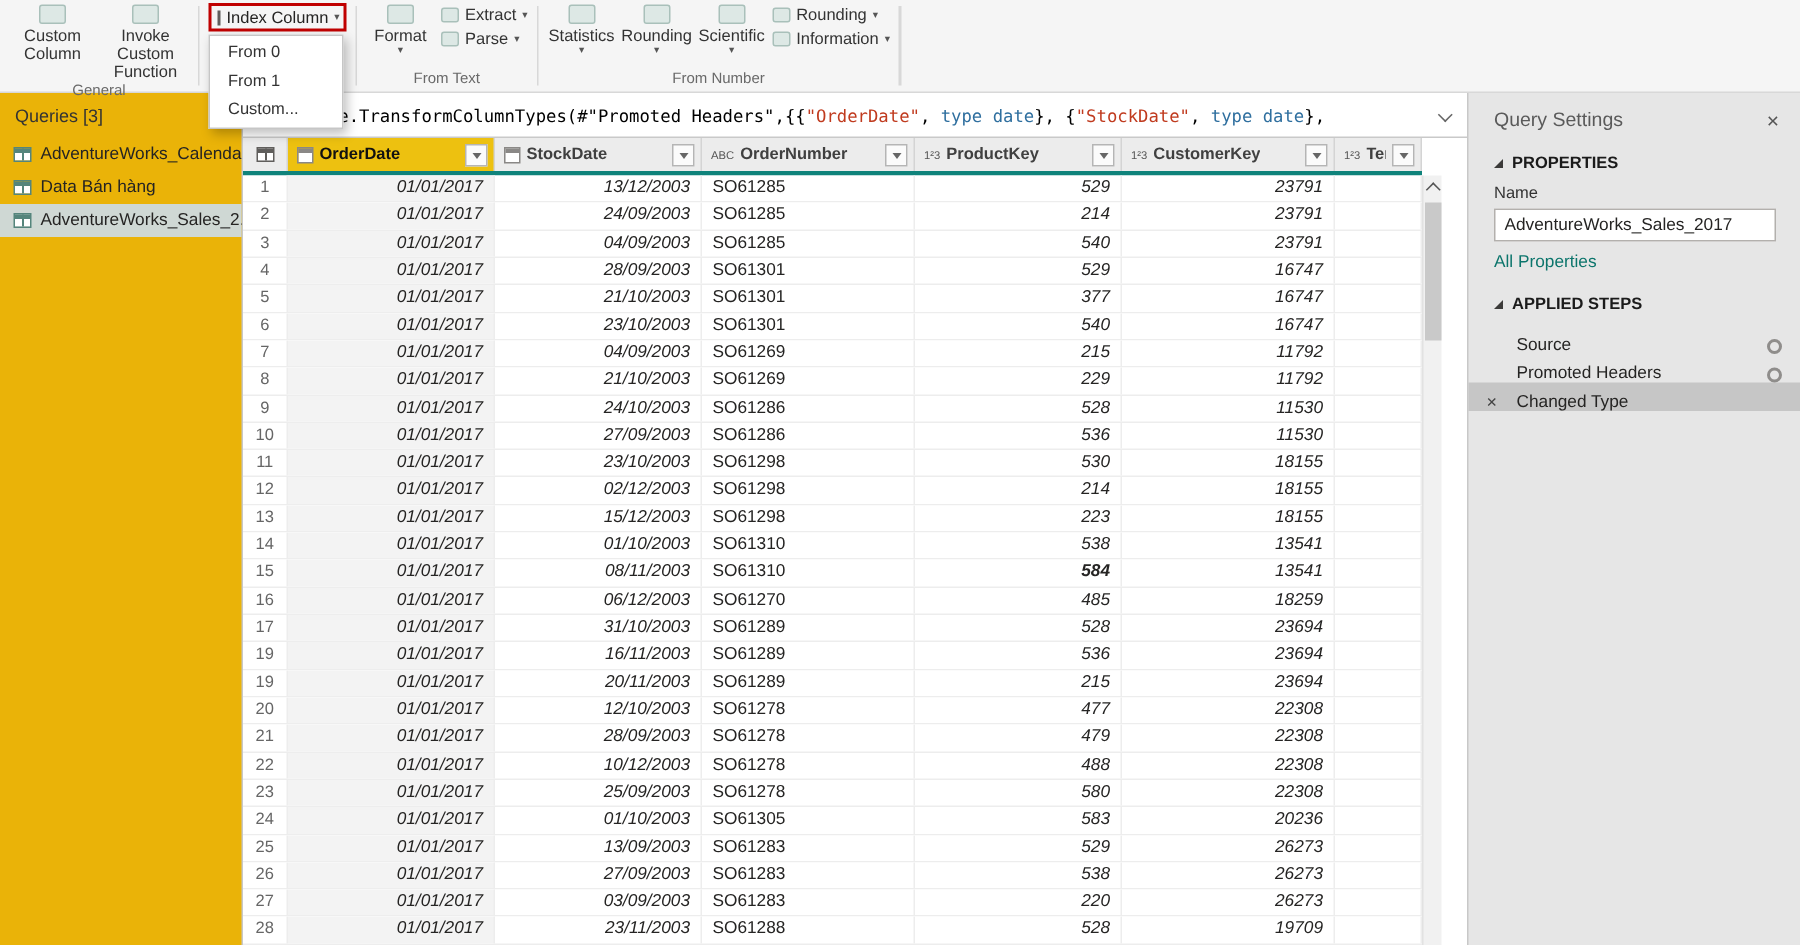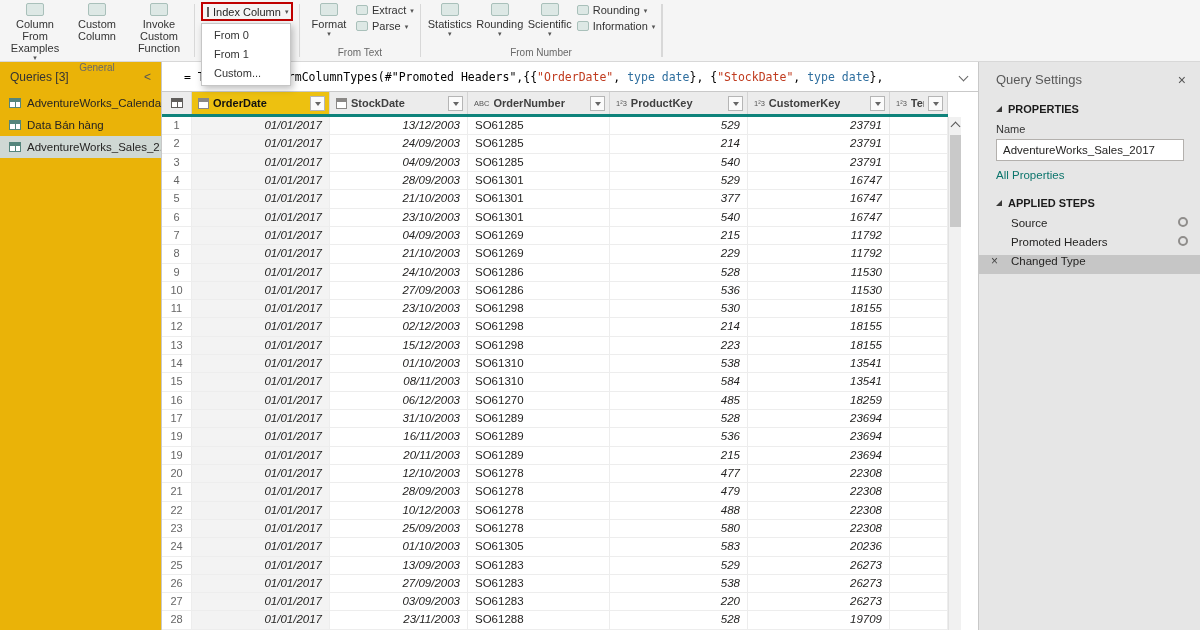--- a/index.html
+++ b/index.html
@@ -89,36 +89,31 @@
   .panel-title-row{display:flex;align-items:center;padding:10px 14px 10px 17px}
   .panel-title{flex:1;font-size:13px;color:#5a5a5a}
   .panel-close{color:#555;font-size:14px;line-height:14px;cursor:default}
   .sec-h{display:flex;align-items:center;gap:6px;padding:6px 17px 5px;font-size:11px;font-weight:bold;color:#1b1b1b}
   .tri{width:0;height:0;border-left:6px solid transparent;border-bottom:6px solid #3b3a39}
   .fld-label{padding:3px 17px 1px;font-size:11px;color:#333}
   .name-input{display:block;margin:3px 17px 7px;width:188px;height:22px;border:1px solid #b3b0ad;
     background:#fff;font-size:11.5px;padding:0 6px;font-family:"Liberation Sans",sans-serif;color:#252423}
   .link{padding:1px 17px 10px;font-size:11.5px;color:var(--link-teal,#0c756c);cursor:default}
   .steps{margin-top:3px}
-  .step{height:19px;display:flex;align-items:flex-start;padding:0 12px 0 32px;font-size:11.5px;color:#252423;cursor:default}
+  .step{height:19px;display:flex;align-items:flex-end;padding:0 12px 0 32px;font-size:11.5px;color:#252423;cursor:default}
   .step.selected{background:#c6c6c6;padding-left:12px}
   .step .del{width:20px;color:#444;font-size:12px;line-height:12px}
   .gear{margin-left:auto;width:10px;height:10px;border:2px solid #8f8d8b;border-radius:50%;flex:0 0 10px}
 </style>
 </head>
 <body>
 
 <div class="ribbon">
   <div class="rg">
     <div class="rg-body">
-      <div class="bigbtn">
-        <span class="ribbon-icon"></span>
-        <span>Column From Examples</span>
-        <span class="dd">▾</span>
-      </div>
       <div class="bigbtn">
         <span class="ribbon-icon"></span>
         <span>Custom Column</span>
       </div>
       <div class="bigbtn">
         <span class="ribbon-icon"></span>
         <span>Invoke Custom Function</span>
       </div>
     </div>
     <div class="rg-label">General</div>
@@ -392,21 +387,21 @@
         <div class="cell text" style="width: 142px;">SO61310</div>
         <div class="cell num" style="width: 138px;">538</div>
         <div class="cell num" style="width: 142px;">13541</div>
         <div class="cell num" style="width: 58px;"></div>
       </div>
       <div class="trow">
         <div class="cell rownum">15</div>
         <div class="cell date selcol" style="width: 138px;">01/01/2017</div>
         <div class="cell date" style="width: 138px;">08/11/2003</div>
         <div class="cell text" style="width: 142px;">SO61310</div>
-        <div class="cell num" style="width: 138px;">584</div>
+        <div class="cell num" style="width: 138px; font-weight: bold;">584</div>
         <div class="cell num" style="width: 142px;">13541</div>
         <div class="cell num" style="width: 58px;"></div>
       </div>
       <div class="trow">
         <div class="cell rownum">16</div>
         <div class="cell date selcol" style="width: 138px;">01/01/2017</div>
         <div class="cell date" style="width: 138px;">06/12/2003</div>
         <div class="cell text" style="width: 142px;">SO61270</div>
         <div class="cell num" style="width: 138px;">485</div>
         <div class="cell num" style="width: 142px;">18259</div>

